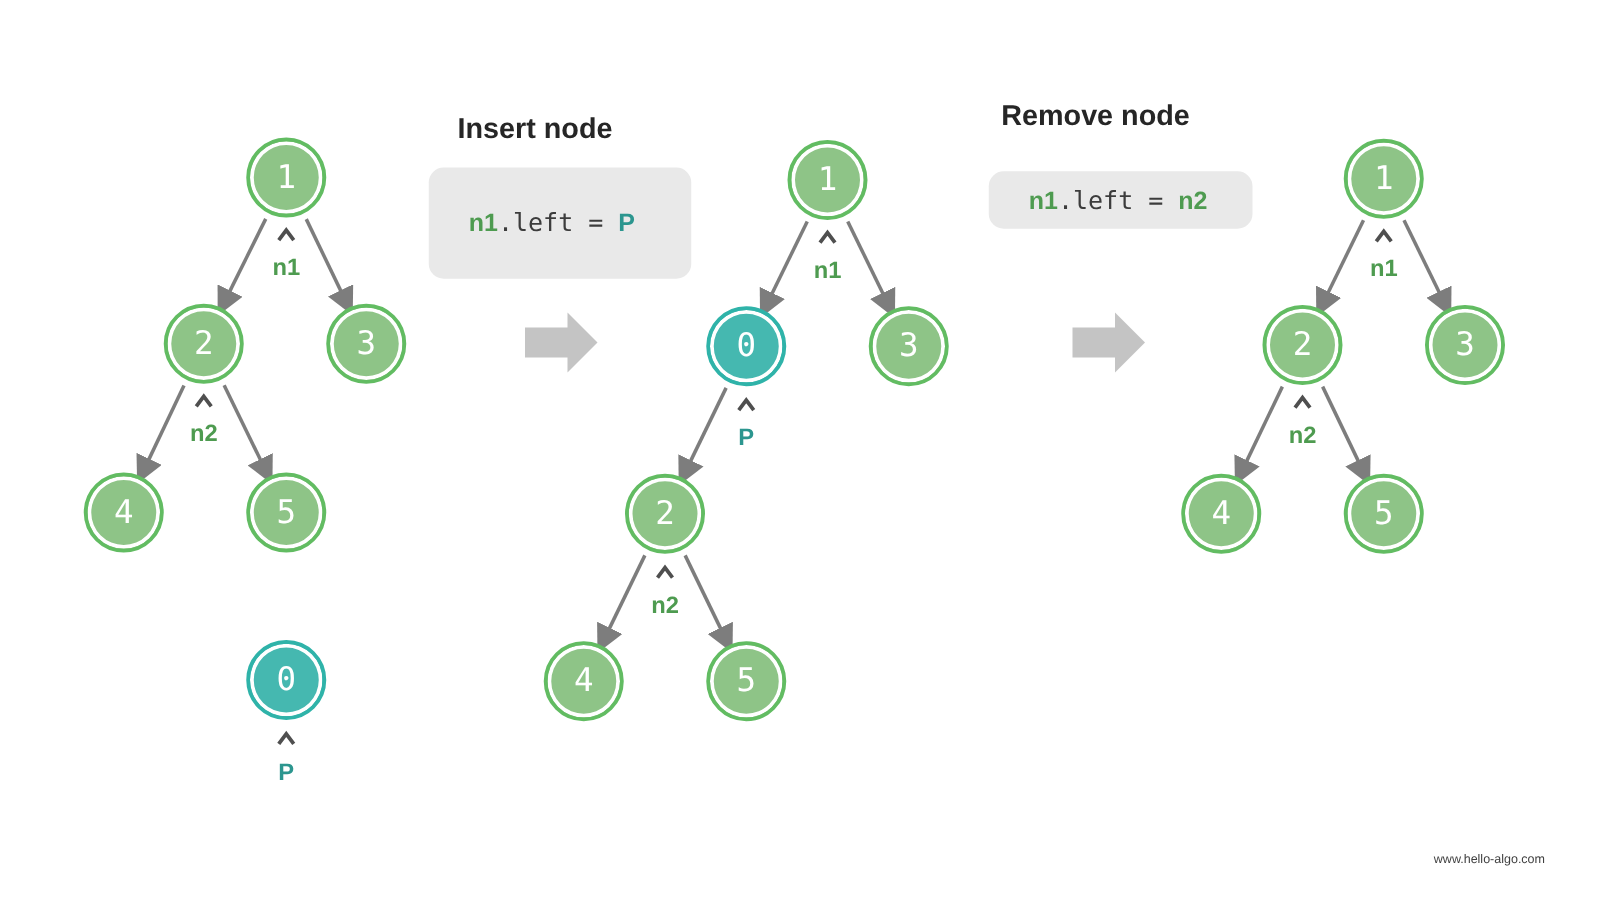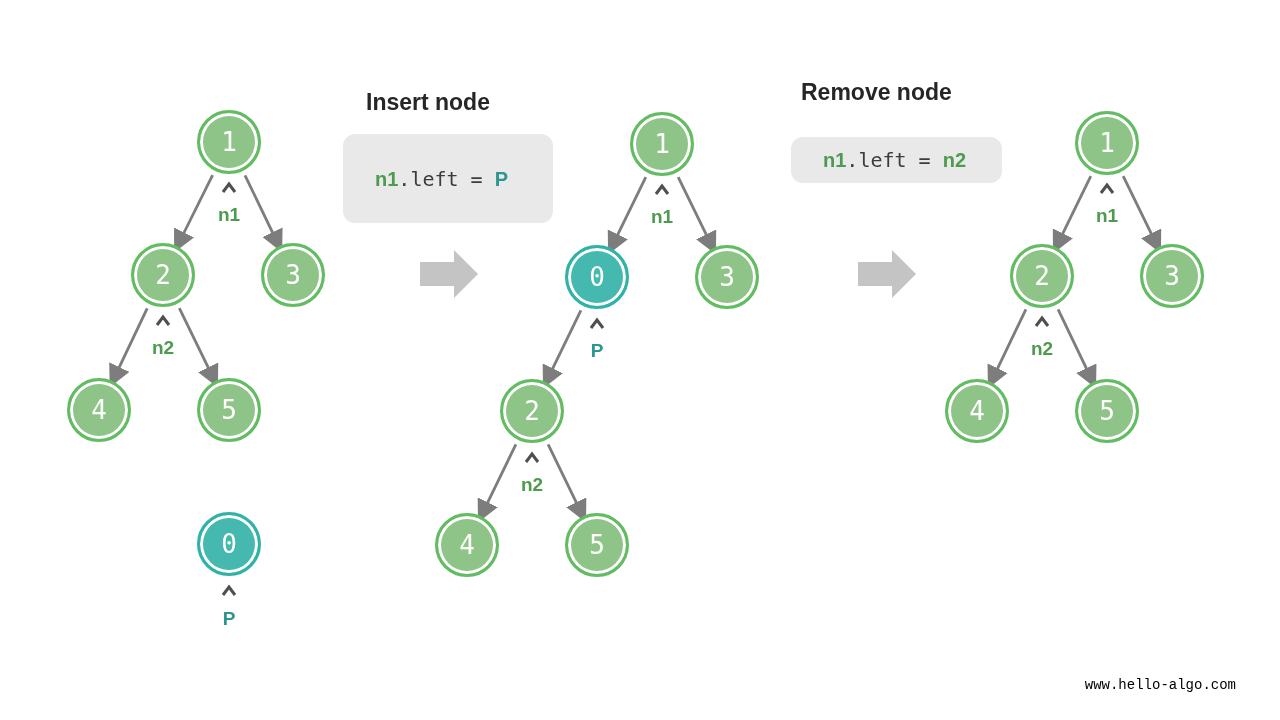--- a/index.html
+++ b/index.html
@@ -83,23 +83,23 @@
     color: #4E9B50; font-weight: bold;
     font-family: "Liberation Sans", sans-serif;
   }
   .tok-teal {
     color: #2C968F; font-weight: bold;
     font-family: "Liberation Sans", sans-serif;
   }
   .watermark {
     position: absolute;
     right: 44px; bottom: 27px;
-    font-family: Liberation Mono, monospace;
-    font-size: 14px;
-    color: #000000;
+    font-family: Liberation Sans, sans-serif;
+    font-size: 10px;
+    color: #404040;
     z-index: 3;
   }
 </style>
 </head>
 <body>
 
 <div id="canvas">
 
   <svg id="edge-layer" viewBox="0 0 1280 720" xmlns="http://www.w3.org/2000/svg">
     <defs>

